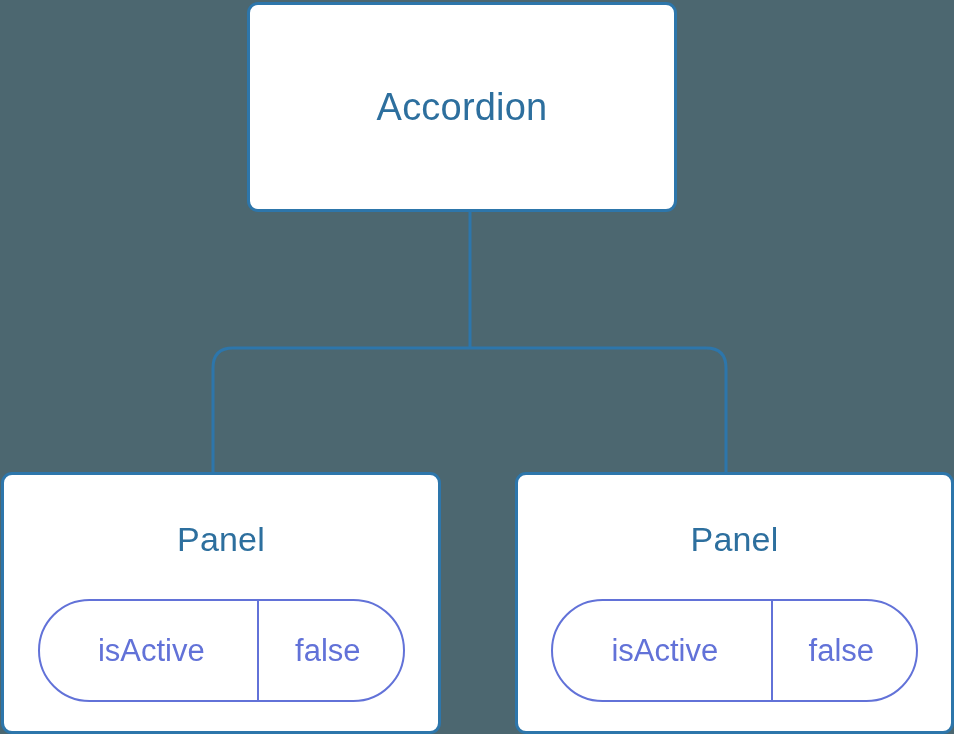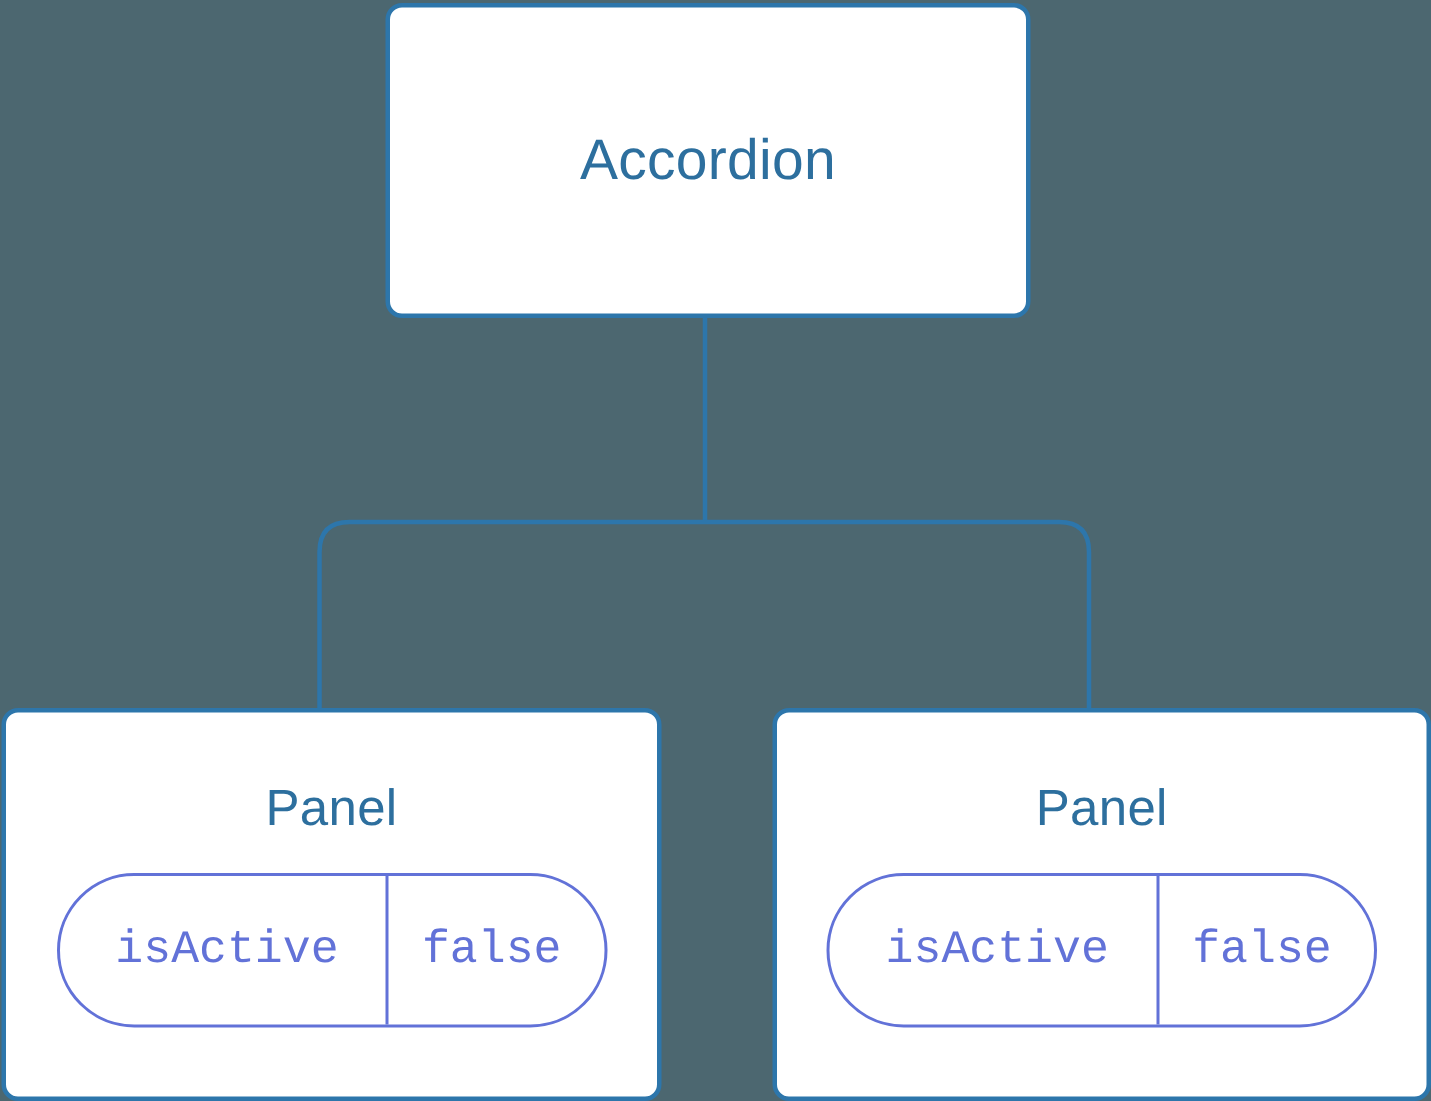--- a/index.html
+++ b/index.html
@@ -43,53 +43,53 @@
   .node-title {
     color: #2d6f9e;
     font-size: 38px;
     line-height: 1;
     letter-spacing: 0.2px;
     white-space: nowrap;
   }
 
   
   #node-root {
-    left: 257px;
+    left: 247px;
     top: 2px;
     width: 430px;
     height: 210px;
     justify-content: center;
   }
 
   
   .node-child {
     top: 472px;
     height: 262px;
     border-bottom-left-radius: 11px;
     border-bottom-right-radius: 11px;
+    gap: 17px;
   }
   #node-panel-0 { left: 1px;   width: 440px; }
   #node-panel-1 { left: 515px; width: 439px; }
 
   .node-child .node-title {
     margin-top: 47px;
     font-size: 34px;
   }
 
   
   .prop-pill {
     margin-top: 26px;
     height: 103px;
     border: 2px solid #6272d8;
     border-radius: 52px;
     box-sizing: border-box;
     display: flex;
     align-items: stretch;
     background: transparent;
-    font-family: Liberation Mono, monospace;
   }
   #node-panel-0 .prop-pill { width: 367px; }
   #node-panel-1 .prop-pill { width: 367px; }
 
   .prop-key,
   .prop-value {
     display: flex;
     align-items: center;
     justify-content: center;
     color: #6272d8;

